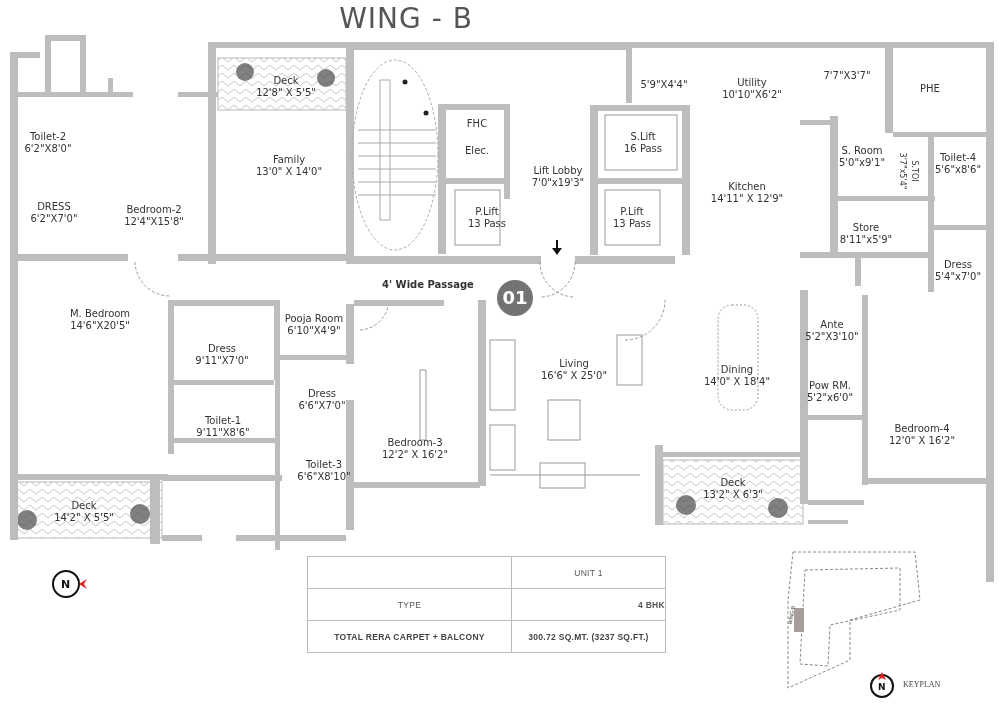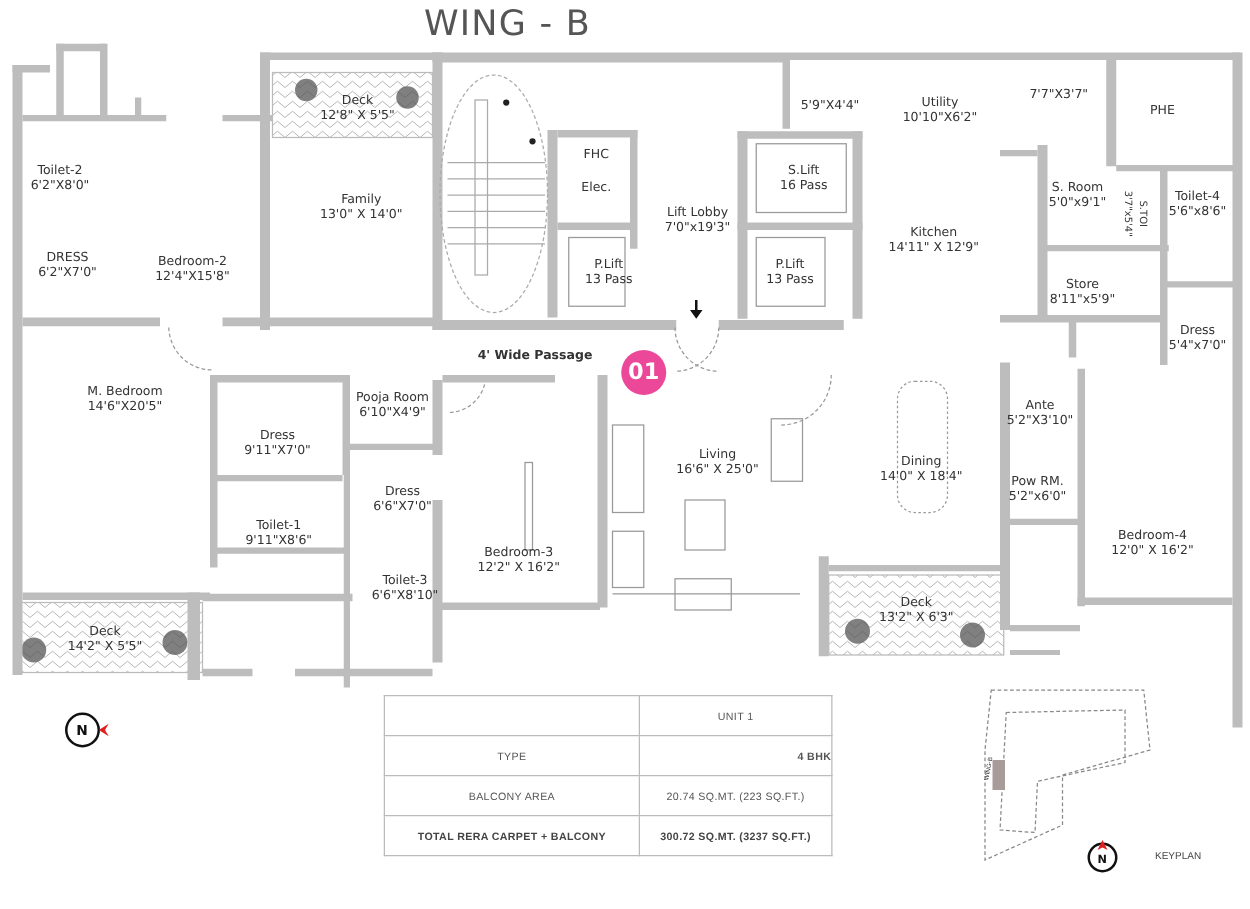--- a/index.html
+++ b/index.html
@@ -7,21 +7,21 @@
     .title { position: absolute; left: 0; width: 812px; top: 2px; text-align: center; font-size: 28px; letter-spacing: 1px; color: #555; font-family: "DejaVu Sans", sans-serif; }
     svg.plan { position: absolute; left: 0; top: 0; }
     .lbl { position: absolute; text-align: center; font-size: 10px; line-height: 12px; color: #333; white-space: nowrap; transform: translateX(-50%); font-family: "DejaVu Sans", sans-serif; }
     .lbl span { display: block; }
     .badge { position: absolute; left: 497px; top: 280px; width: 36px; height: 36px; border-radius: 50%; color: #fff; font-weight: bold; font-size: 18px; line-height: 36px; text-align: center; }
     table.area { position: absolute; left: 307px; top: 556px; width: 359px; border-collapse: collapse; font-size: 8.5px; color: #555; font-family: "Liberation Sans", sans-serif; letter-spacing: 0.3px; }
     table.area td { border: 1px solid #bbb; height: 31px; text-align: center; padding: 0; }
     table.area td.k { width: 203px; }
     table.area tr.bold td { font-weight: bold; color: #444; }
     table.area tr.type td.v { font-weight: bold; text-align: right; }
-    .keylbl { position: absolute; left: 903px; top: 680px; font-size: 8px; color: #444; font-family: Liberation Sans, sans-serif; margin-left: 21px; }
+    .keylbl { position: absolute; left: 903px; top: 680px; font-size: 8px; color: #444; font-family: Liberation Serif, serif; }
     .wingtag { position: absolute; left: 782px; top: 612px; font-size: 5px; color: #333; transform: rotate(-80deg); font-family: "Liberation Sans", sans-serif; }
   </style>
 </head>
 <body>
 
 <div class="title">WING - B</div>
 
 <svg class="plan" width="1000" height="727" viewBox="0 0 1000 727">
   <defs>
     <pattern id="chev" width="12" height="8" patternUnits="userSpaceOnUse">
@@ -300,36 +300,32 @@
   </div>
 <div class="lbl" style="left:84px;top:500px;">
     <span>Deck</span>
     <span>14'2" X 5'5"</span>
   </div>
 <div class="lbl" style="left:733px;top:477px;">
     <span>Deck</span>
     <span>13'2" X 6'3"</span>
   </div>
 
-<div class="badge" style="background:#ec4899;">01</div>
+<div class="badge" style="background:#737373;">01</div>
 
 <table class="area">
   <tbody>
       <tr>
     <td class="k"></td>
     <td class="v">UNIT 1</td>
   </tr>
   <tr class="type">
     <td class="k">TYPE</td>
     <td class="v">4 BHK</td>
   </tr>
-  <tr>
-    <td class="k">BALCONY AREA</td>
-    <td class="v">20.74 SQ.MT. (223 SQ.FT.)</td>
-  </tr>
   <tr class="bold">
     <td class="k">TOTAL RERA CARPET + BALCONY</td>
     <td class="v">300.72 SQ.MT. (3237 SQ.FT.)</td>
   </tr>
 </tbody>
   </table>
 
 <div class="wingtag">WING-B</div>
 <div class="keylbl">KEYPLAN</div>
 

